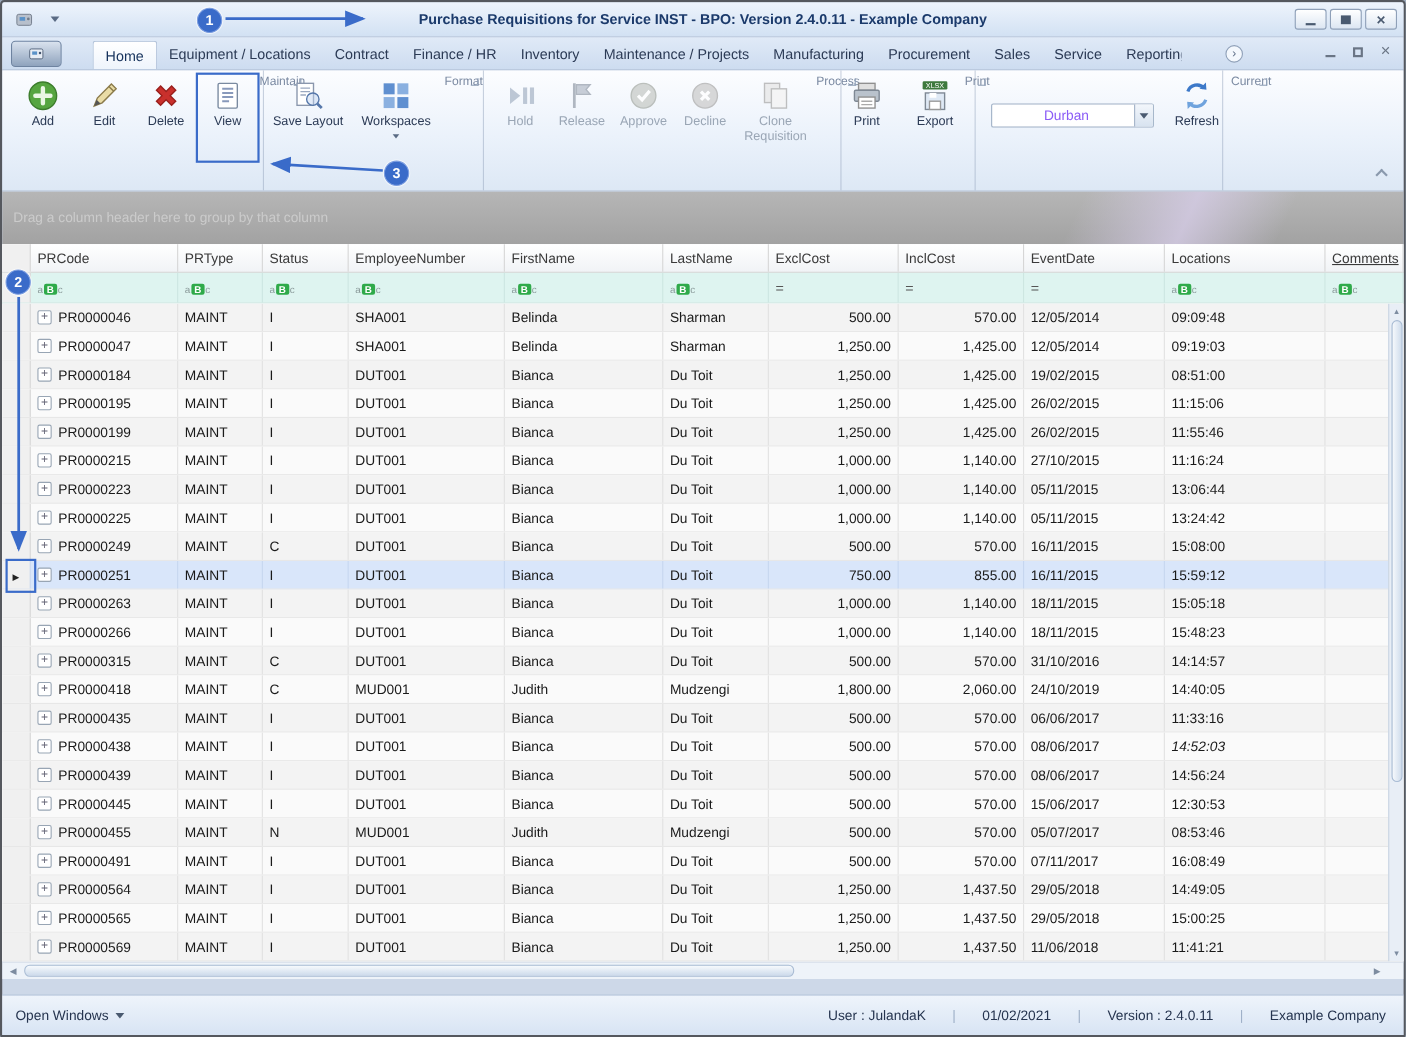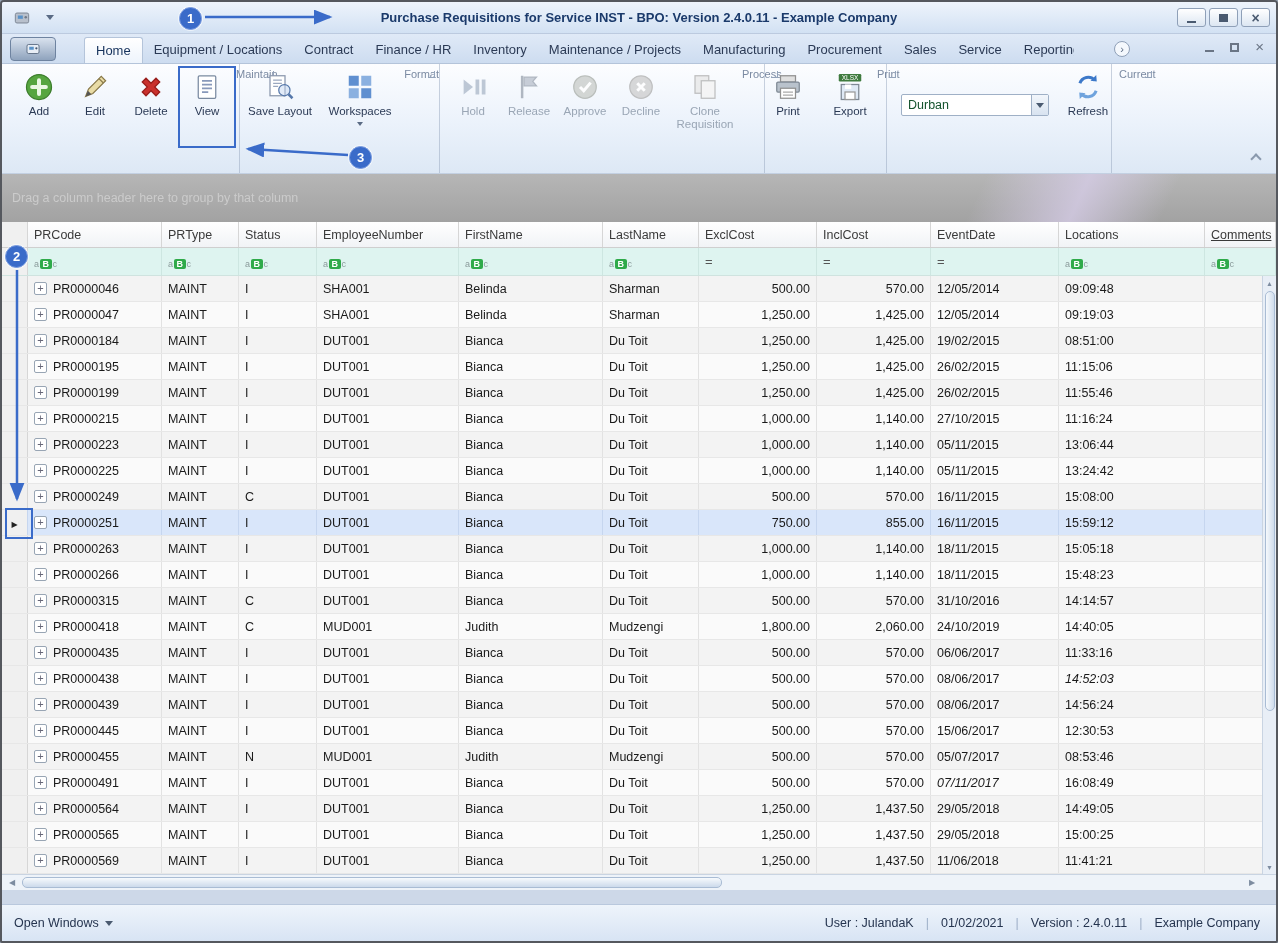--- a/index.html
+++ b/index.html
@@ -58,21 +58,21 @@
     border-right:1px solid #93a3ba; border-bottom:1px solid #93a3ba; }
   .rbtn { width:54px; margin-right:2px; display:flex; flex-direction:column; align-items:center; gap:3px;
     padding:4px 0 2px; border-radius:3px; font-size:11.5px; color:#2b3a55; text-align:center; line-height:1.15; }
   .rbtn.wide { width:70px; }
   .ricon svg { width:30px; height:30px; display:block; }
   .rbtn.disabled { color:#9aa6b5; }
   .rbtn.disabled svg { opacity:.8; filter:saturate(.6); }
   .dd-arrow { width:0; height:0; border-left:3.5px solid transparent; border-right:3.5px solid transparent;
     border-top:4px solid #5a6b84; margin-top:1px; }
   .combo { width:148px; height:22px; margin:26px 10px 0 8px; background:#fff; border:1px solid #9fb0c6;
-    border-radius:2px; display:flex; align-items:center; font-size:12.5px; color:#14532d; }
+    border-radius:2px; display:flex; align-items:center; font-size:12.5px; color:#8b5cf6;text-align:center; }
   .combo-text { padding-left:6px; flex:1; }
   .combo-btn { width:17px; height:100%; border-left:1px solid #9fb0c6;
     background:linear-gradient(#f2f6fb,#d8e3f0); display:flex; align-items:center; justify-content:center; }
   .tri-down { width:0; height:0; border-left:4px solid transparent; border-right:4px solid transparent;
     border-top:5px solid #4a5a70; }
   .ribbon-collapse { position:absolute; right:16px; bottom:10px; width:8px; height:8px;
     border-left:2px solid #8a99ad; border-top:2px solid #8a99ad; transform:rotate(45deg); }
 
   
   .groupby { height:48px; flex:none; display:flex; align-items:center; padding-left:10px;
@@ -122,21 +122,21 @@
   .hs-spacer { flex:1; }
   .hs-corner { width:14px; }
 
   .bottom-gap { height:14px; flex:none; }
 
   
   .statusbar { height:37px; flex:none; background:linear-gradient(#eef4fb,#d8e4f4);
     border-top:1px solid #b9c8dd; display:flex; align-items:center; padding:0 12px;
     font-size:12.5px; color:#25344f; }
   .open-windows { display:flex; align-items:center; gap:6px; }
-  .status-right { margin-left:auto; display:flex; align-items:center; gap:12px; padding-right:4px; }
+  .status-right { margin-left:auto; display:flex; align-items:center; gap:24px; padding-right:4px; }
   .sep { color:#9fb0c8; }
 
   
   .overlay { position:absolute; left:0; top:0; width:1274px; height:939px; pointer-events:none; z-index:50; }
   .callout { position:absolute; width:23px; height:23px; border-radius:50%; background:#3a6bc9;
     border:1.5px solid #7b9de0; box-shadow:0 0 0 1px rgba(255,255,255,.55); color:#fff; font-weight:bold;
     font-size:13px; display:flex; align-items:center; justify-content:center; z-index:51; pointer-events:none; }
   .c1 { left:177px; top:5px; } .c2 { left:3px; top:243px; } .c3 { left:347px; top:144px; }
   .ann-box { position:absolute; border:2px solid #3a6bc9; z-index:49; pointer-events:none; }
   .view-box { left:176px; top:64px; width:58px; height:82px; }
@@ -779,21 +779,21 @@
             <span class="expand">+</span>
             <span>PR0000491</span>
           </div>
           <div class="gcell dcell" style="width: 77px;">MAINT</div>
           <div class="gcell dcell" style="width: 78px;">I</div>
           <div class="gcell dcell" style="width: 142px;">DUT001</div>
           <div class="gcell dcell" style="width: 144px;">Bianca</div>
           <div class="gcell dcell" style="width: 96px;">Du Toit</div>
           <div class="gcell dcell num" style="width: 118px;">500.00</div>
           <div class="gcell dcell num" style="width: 114px;">570.00</div>
-          <div class="gcell dcell" style="width: 128px; font-style: italic;">07/11/2017</div>
+          <div class="gcell dcell" style="width: 128px;">07/11/2017</div>
           <div class="gcell dcell" style="width: 146px;">16:08:49</div>
           <div class="gcell dcell" style="flex: 1 1 0%;"></div>
         </div>
         <div class="grow">
           <div class="gcell ind" style="width: 26px;"></div>
           <div class="gcell dcell" style="width: 134px;">
             <span class="expand">+</span>
             <span>PR0000564</span>
           </div>
           <div class="gcell dcell" style="width: 77px;">MAINT</div>

